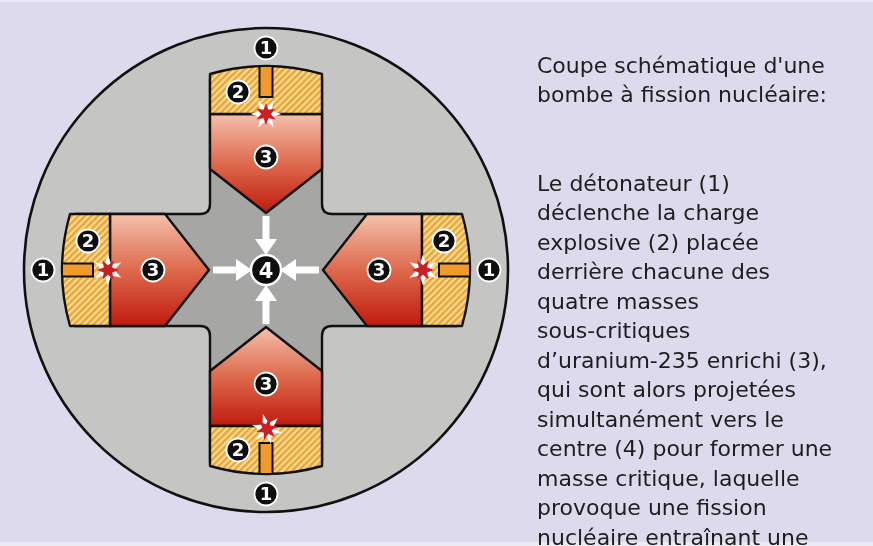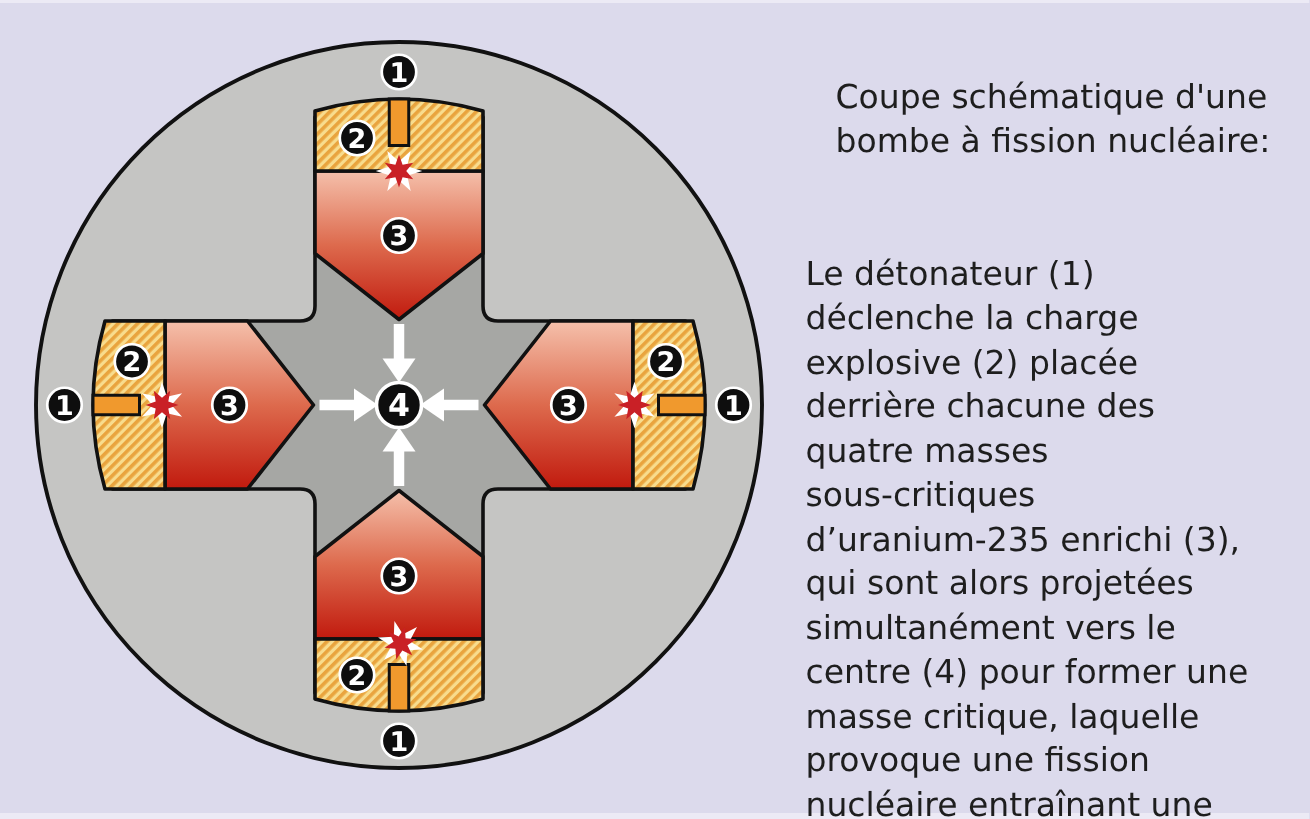--- a/index.html
+++ b/index.html
@@ -68,21 +68,21 @@
     position: absolute;
     left: 537px;
     top: 21px;
     width: 330px;
     color: var(--caption-text, #1e1e1e);
     font-size: 22px;
     line-height: 29.5px;
     white-space: pre-line;
   }
   .caption p { margin: 0; }
-  .caption p.caption-title { margin-bottom: 29.5px; margin-left: 20px; }
+  .caption p.caption-title { margin-bottom: 29.5px; }
 </style>
 </head>
 <body>
 
 <div class="stage">
 
   <div class="edge-strip top"></div>
   <div class="edge-strip bottom"></div>
 
   <svg class="diagram" width="530" height="546" viewBox="0 0 530 546">

